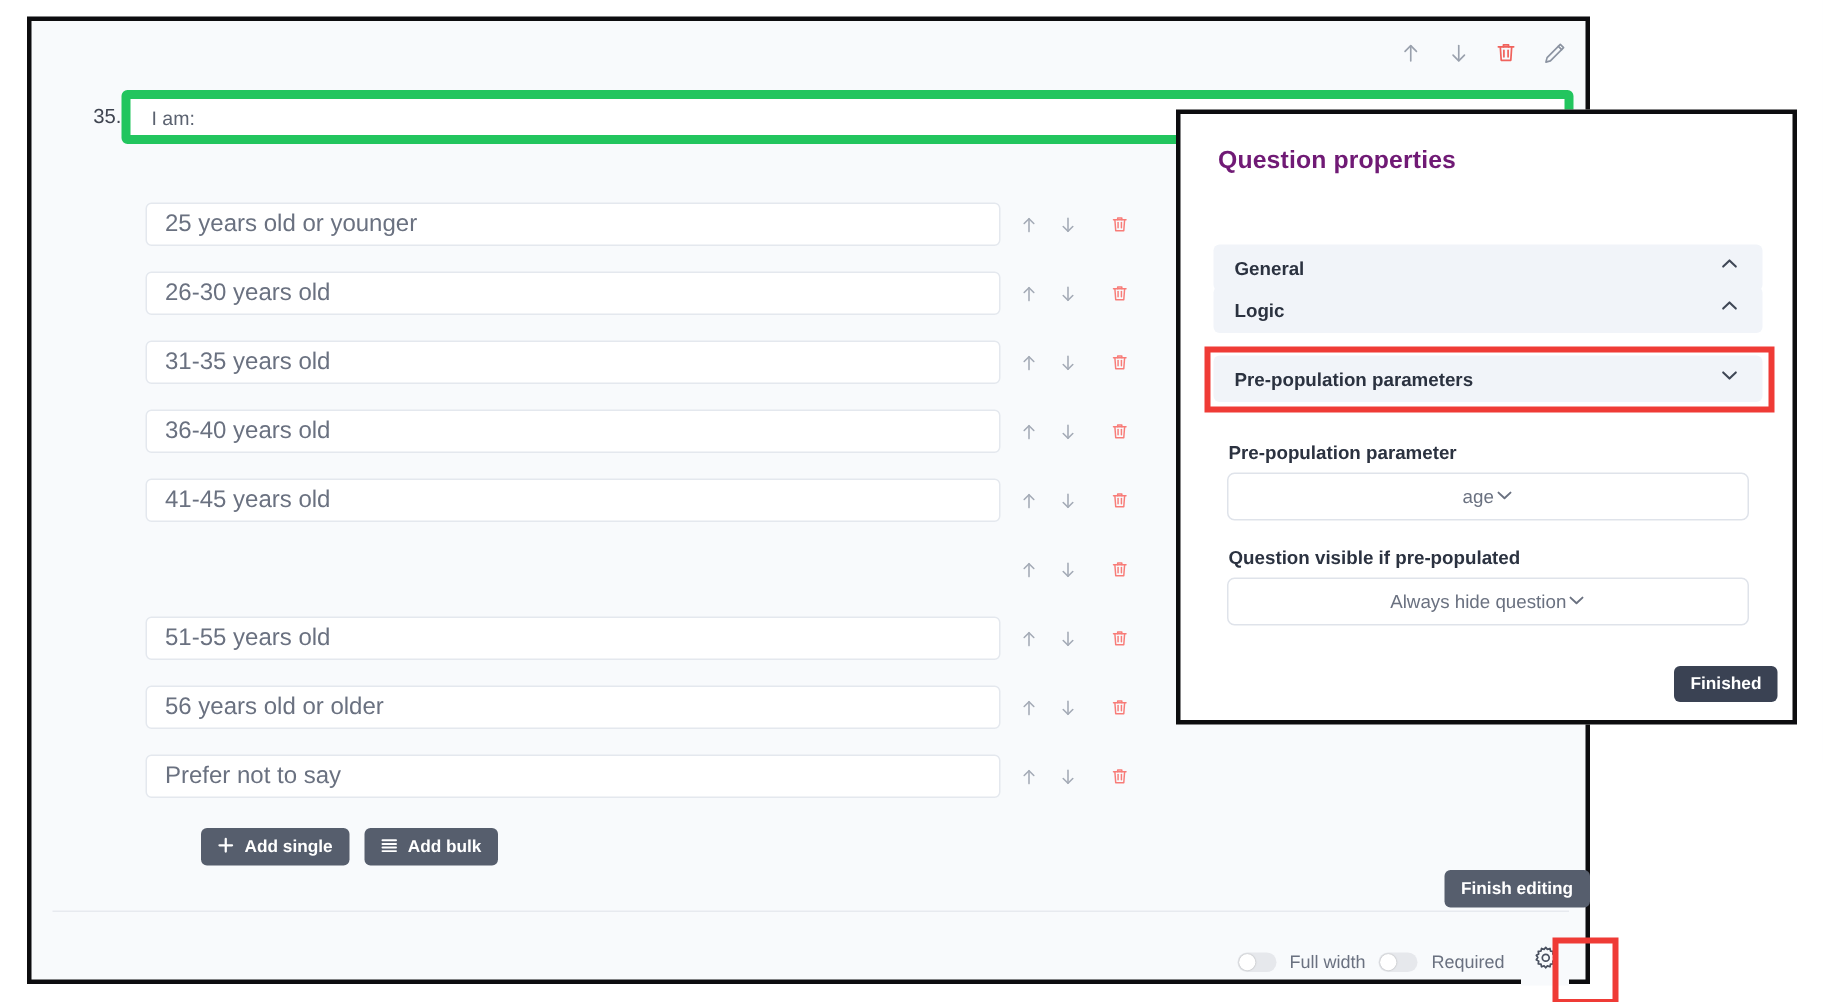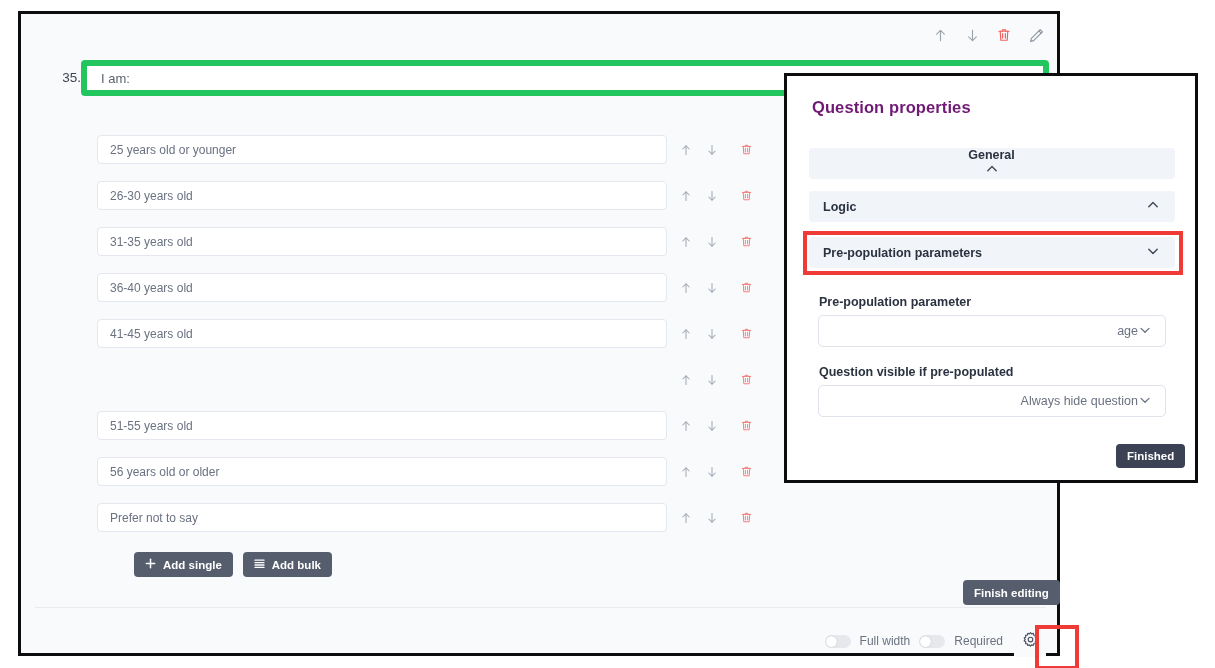--- a/index.html
+++ b/index.html
@@ -101,21 +101,21 @@
     top: 0;
     width: 570px;
     height: 29px;
     background: #ffffff;
     border: 1px solid #e4e8ee;
     border-radius: 4px;
     box-sizing: border-box;
     display: flex;
     align-items: center;
     padding-left: 12px;
-    font-size: 12px;
+    font-size: 16px;
     color: #6a7180;
   }
   .option-actions {
     position: absolute;
     left: 657px;
     top: 0;
     height: 29px;
     display: flex;
     align-items: center;
     gap: 11px;
@@ -279,21 +279,21 @@
     justify-content: space-between;
     padding: 0 15px 0 14px;
     box-sizing: border-box;
     cursor: pointer;
   }
   .accordion-label {
     font-size: 12.5px;
     font-weight: bold;
     color: #2b3240;
   }
-  #section-general { top: 72px; flex-direction: column; }
+  #section-general { top: 87px; }
   #section-logic { top: 115px; }
   #section-prepopulation { top: 161px; gap: 32px; }
 
   #prepopulation-highlight {
     position: absolute;
     left: 16px;
     top: 155px;
     width: 380px;
     height: 44px;
     border: 4px solid #ef3b36;
@@ -312,21 +312,21 @@
     position: absolute;
     left: 31px;
     width: 348px;
     height: 32px;
     background: #ffffff;
     border: 1px solid #dfe3ea;
     border-radius: 5px;
     box-sizing: border-box;
     display: flex;
     align-items: center;
-    justify-content: flex-end;
+    justify-content: center;
     padding: 0 13px 0 14px;
     font-size: 12.5px;
     color: #6a7180;
     cursor: pointer;
   }
   #label-prepopulation-parameter { top: 219px; }
   #select-prepopulation-parameter { top: 239px; }
   #label-question-visible { top: 289px; }
   #select-question-visible { top: 309px; }
 

